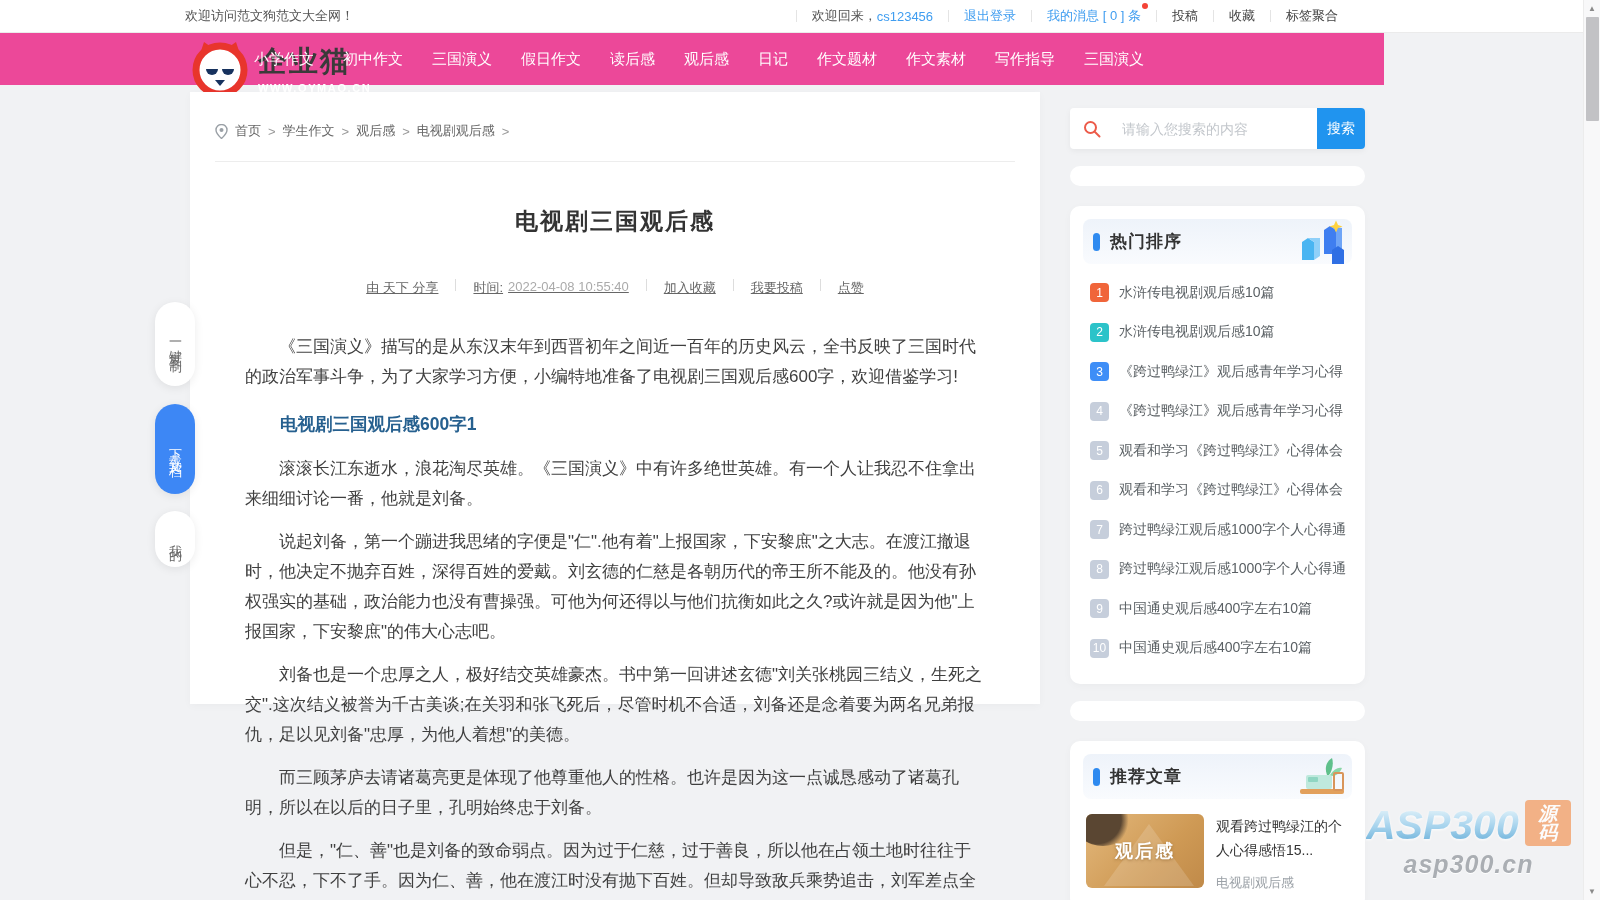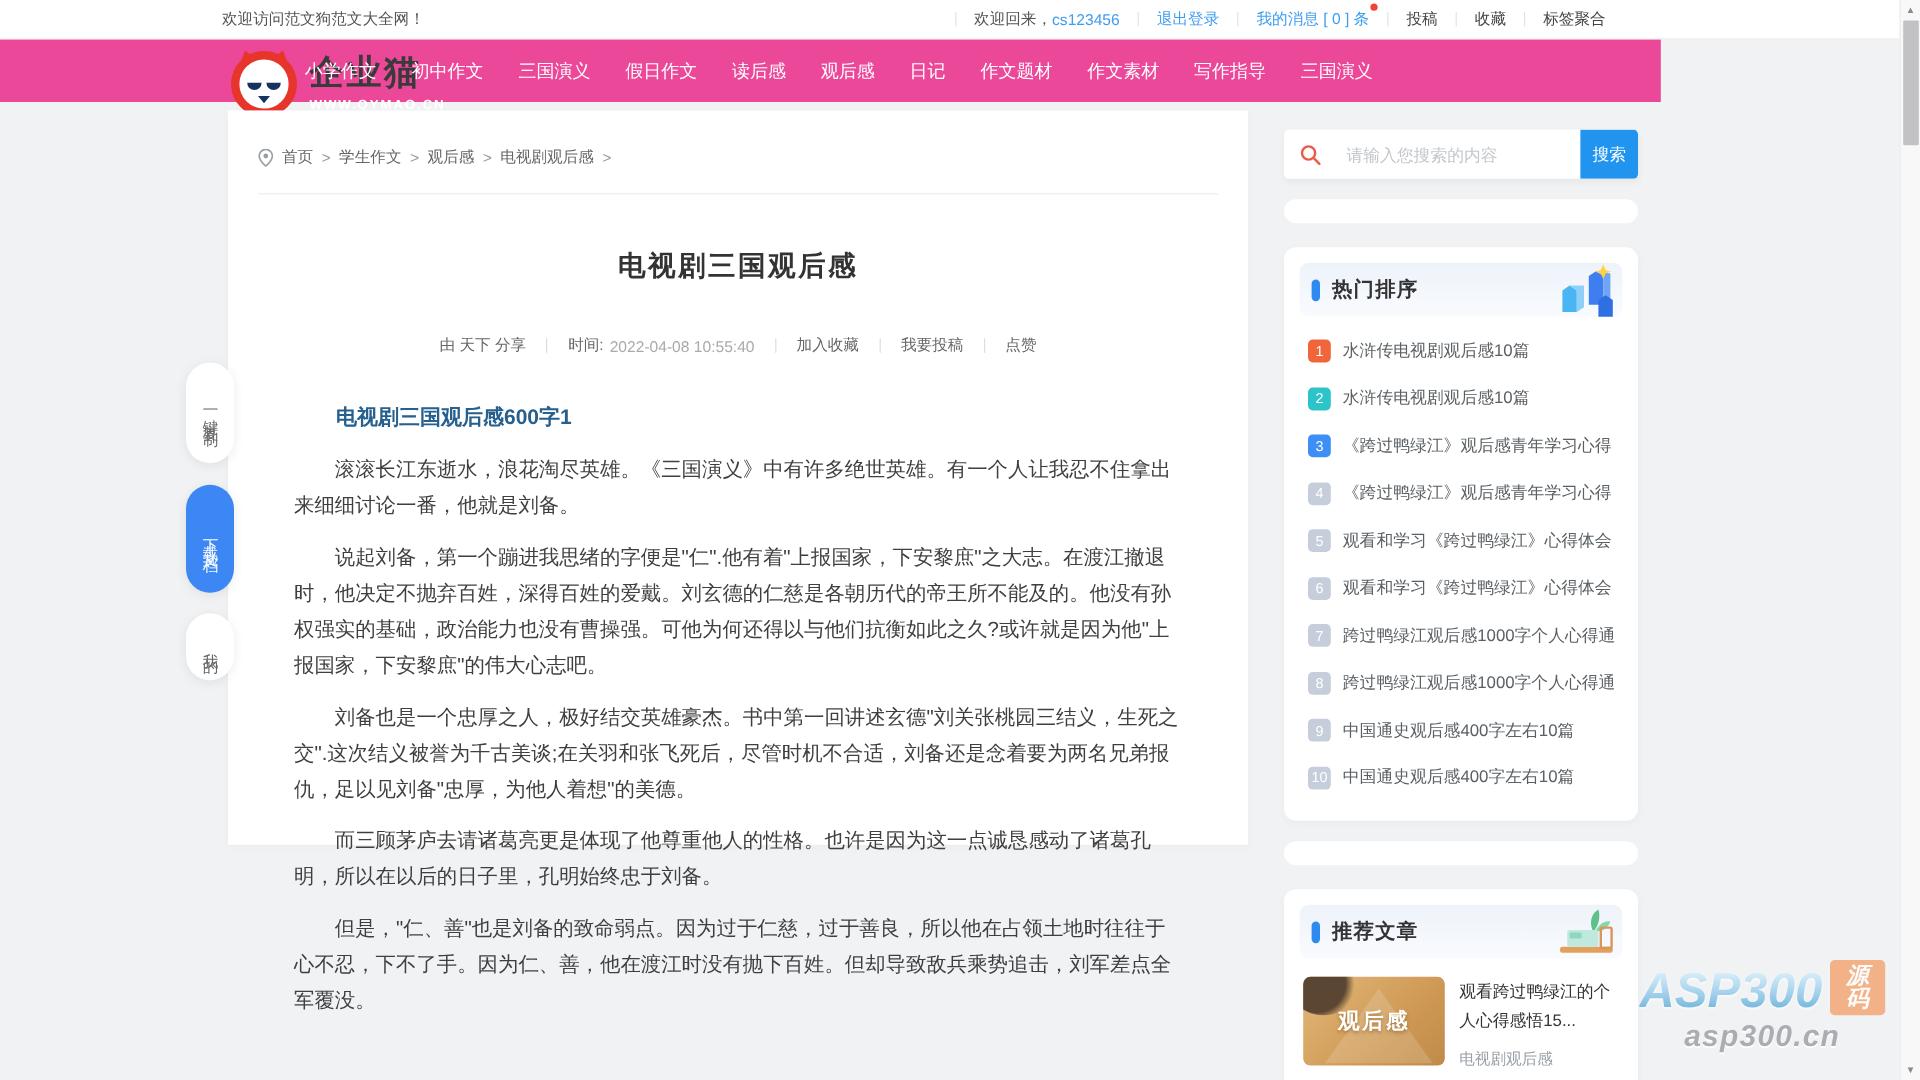--- a/index.html
+++ b/index.html
@@ -42,21 +42,21 @@
     position:absolute; left:190px; top:92px; width:850px; height:612px;
     background:#fff; box-shadow:0 2px 8px rgba(0,0,0,.03);
   }
   .bc-wrap{
     margin:0 25px; padding:30px 0 21px; border-bottom:1px solid #ededed;
     display:flex; align-items:center; gap:7px; font-size:13px; color:#666;
   }
   .bc-sep{ color:#999; }
   .article{ padding:0 55px; }
   .art-title{ margin-top:44px; text-align:center; font-size:23px; font-weight:bold; color:#333; letter-spacing:2px; }
-  .meta{ margin-top:42px; display:flex; justify-content:center; align-items:center; font-size:13px; color:#666; }
+  .meta{ margin-top:42px; display:flex; justify-content:center; align-items:flex-start; font-size:13px; color:#666;text-decoration:underline; }
   .meta-div{ width:1px; height:12px; background:#ddd; margin:0 17px; }
   .meta-time{ color:#aaa; margin-left:5px; }
   .body-txt{ margin-top:35px; font-size:17px; color:#3f3f3f; line-height:30px; }
   .body-txt p{ text-indent:2em; margin-bottom:13px; }
   .sub-head{ color:#26608f; font-size:17.5px; font-weight:bold; text-indent:2em; margin:17px 0 15px; }
 
   
   .sidebar{ position:absolute; left:1070px; top:108px; width:295px; }
   .searchbar{
     height:41px; background:#fff; border-radius:4px; display:flex; align-items:center;
@@ -218,20 +218,21 @@
       <span class="meta-time">2022-04-08 10:55:40</span>
       <span class="meta-div"></span>
       <a>加入收藏</a>
       <span class="meta-div"></span>
       <a>我要投稿</a>
       <span class="meta-div"></span>
       <a>点赞</a>
     </div>
 
     <div class="body-txt">
+      <p>《三国演义》描写的是从东汉末年到西晋初年之间近一百年的历史风云，全书反映了三国时代的政治军事斗争，为了大家学习方便，小编特地准备了电视剧三国观后感600字，欢迎借鉴学习!</p>
       <h3 class="sub-head">电视剧三国观后感600字1</h3>
       <p>滚滚长江东逝水，浪花淘尽英雄。《三国演义》中有许多绝世英雄。有一个人让我忍不住拿出来细细讨论一番，他就是刘备。</p>
       <p>说起刘备，第一个蹦进我思绪的字便是"仁".他有着"上报国家，下安黎庶"之大志。在渡江撤退时，他决定不抛弃百姓，深得百姓的爱戴。刘玄德的仁慈是各朝历代的帝王所不能及的。他没有孙权强实的基础，政治能力也没有曹操强。可他为何还得以与他们抗衡如此之久?或许就是因为他"上报国家，下安黎庶"的伟大心志吧。</p>
       <p>刘备也是一个忠厚之人，极好结交英雄豪杰。书中第一回讲述玄德"刘关张桃园三结义，生死之交".这次结义被誉为千古美谈;在关羽和张飞死后，尽管时机不合适，刘备还是念着要为两名兄弟报仇，足以见刘备"忠厚，为他人着想"的美德。</p>
       <p>而三顾茅庐去请诸葛亮更是体现了他尊重他人的性格。也许是因为这一点诚恳感动了诸葛孔明，所以在以后的日子里，孔明始终忠于刘备。</p>
       <p>但是，"仁、善"也是刘备的致命弱点。因为过于仁慈，过于善良，所以他在占领土地时往往于心不忍，下不了手。因为仁、善，他在渡江时没有抛下百姓。但却导致敌兵乘势追击，刘军差点全军覆没。</p>
     </div>
   </div>
 </div>
 

